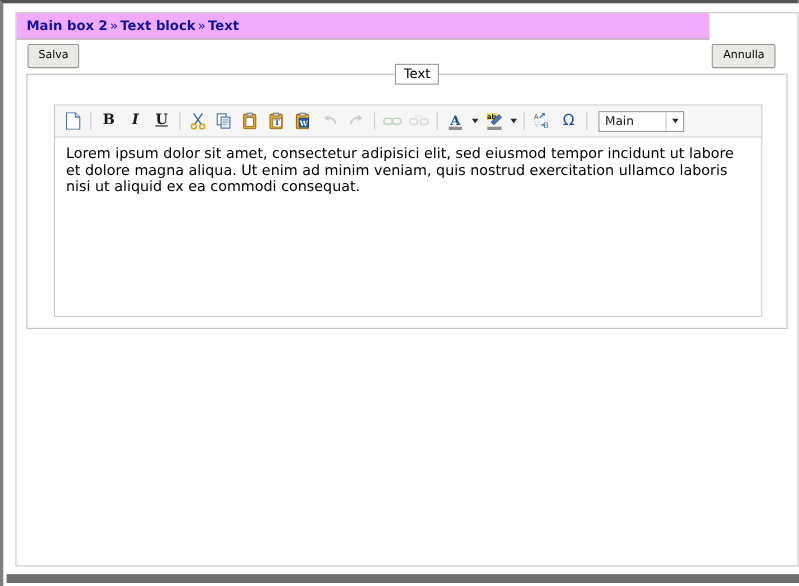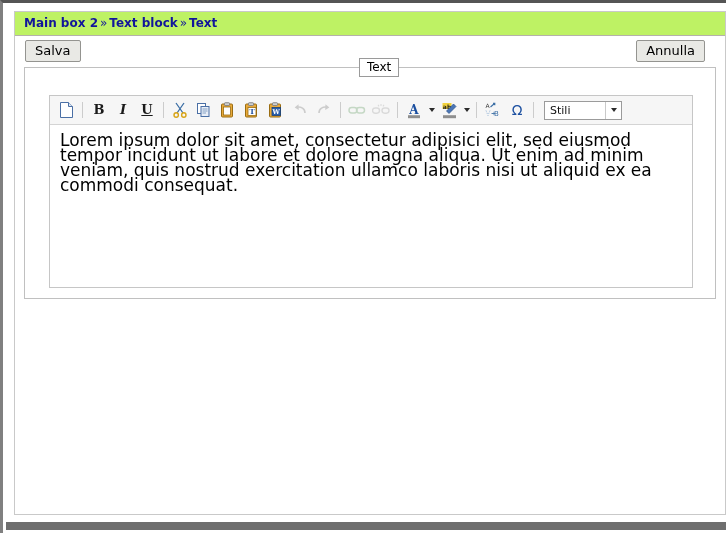--- a/index.html
+++ b/index.html
@@ -52,23 +52,23 @@
     width: 723px;
     height: 6px;
     background: #ffffff;
   }
 
   
   #breadcrumb-bar {
     position: absolute;
     left: 0px;
     top: 0px;
-    width: 710px;
+    width: 630px;
     height: 24px;
-    background: #bef264;
+    background: #f0abfc;
     border-bottom: 1px solid #b5b1aa;
     box-sizing: border-box;
   }
   #breadcrumb {
     position: absolute;
     left: 9px;
     top: 4px;
     font-size: 12px;
     font-weight: bold;
     white-space: nowrap;
@@ -82,21 +82,21 @@
     color: #12159b;
     font-weight: normal;
     padding: 0 2px;
   }
 
   
   .btn {
     position: absolute;
     box-sizing: border-box;
     font-family: "DejaVu Sans", "Liberation Sans", sans-serif;
-    font-size: 13px;
+    font-size: 10px;
     color: #000000;
     background: #e9e9e5;
     border: 1px solid #949490;
     border-radius: 2px;
     padding: 2px 9px 3px 9px;
     line-height: 15px;
     cursor: pointer;
     white-space: nowrap;
   }
   #save-button   { left: 10px;  top: 28px; }
@@ -231,21 +231,21 @@
     padding: 8px 10px 0 10px;
     height: 162px;
     box-sizing: border-box;
     background: #ffffff;
     overflow: hidden;
     cursor: text;
   }
   #editor-text {
     margin: 0;
     font-family: "DejaVu Sans", "Liberation Sans", sans-serif;
-    font-size: 17px;
+    font-size: 13px;
     line-height: 15px;
     color: #000000;
     text-align: left;
   }
 </style>
 </head>
 <body>
 
 <div id="page-frame">
 
@@ -382,21 +382,21 @@
               <text x="12.5" y="14" font-size="7" font-family="DejaVu Sans, sans-serif" fill="#3b6ea5" text-anchor="middle">B</text>
               <path d="M7.5 11.5 L10.5 11.5 M9.5 10.3 L10.9 11.5 L9.5 12.7" stroke="#3b6ea5" stroke-width="0.9" fill="none"></path>
             </svg>
           </div>
           <div class="tb-btn" title="Inserisci carattere speciale">
             <span style="font-size:14px;color:#1b4fa0;font-family:'DejaVu Sans',sans-serif;line-height:14px;">Ω</span>
           </div>
           <div class="tb-sep"></div>
 
           <div id="styles-select">
-            <span class="sel-label">Stili</span>
+            <span class="sel-label">Main</span>
             <span class="sel-arrow">
                 <i></i>
               </span>
           </div>
 
         </div>
 
         <div id="editor-body">
           <p id="editor-text">Lorem ipsum dolor sit amet, consectetur adipisici elit, sed eiusmod tempor incidunt ut labore et dolore magna aliqua. Ut enim ad minim veniam, quis nostrud exercitation ullamco laboris nisi ut aliquid ex ea commodi consequat.</p>
         </div>

